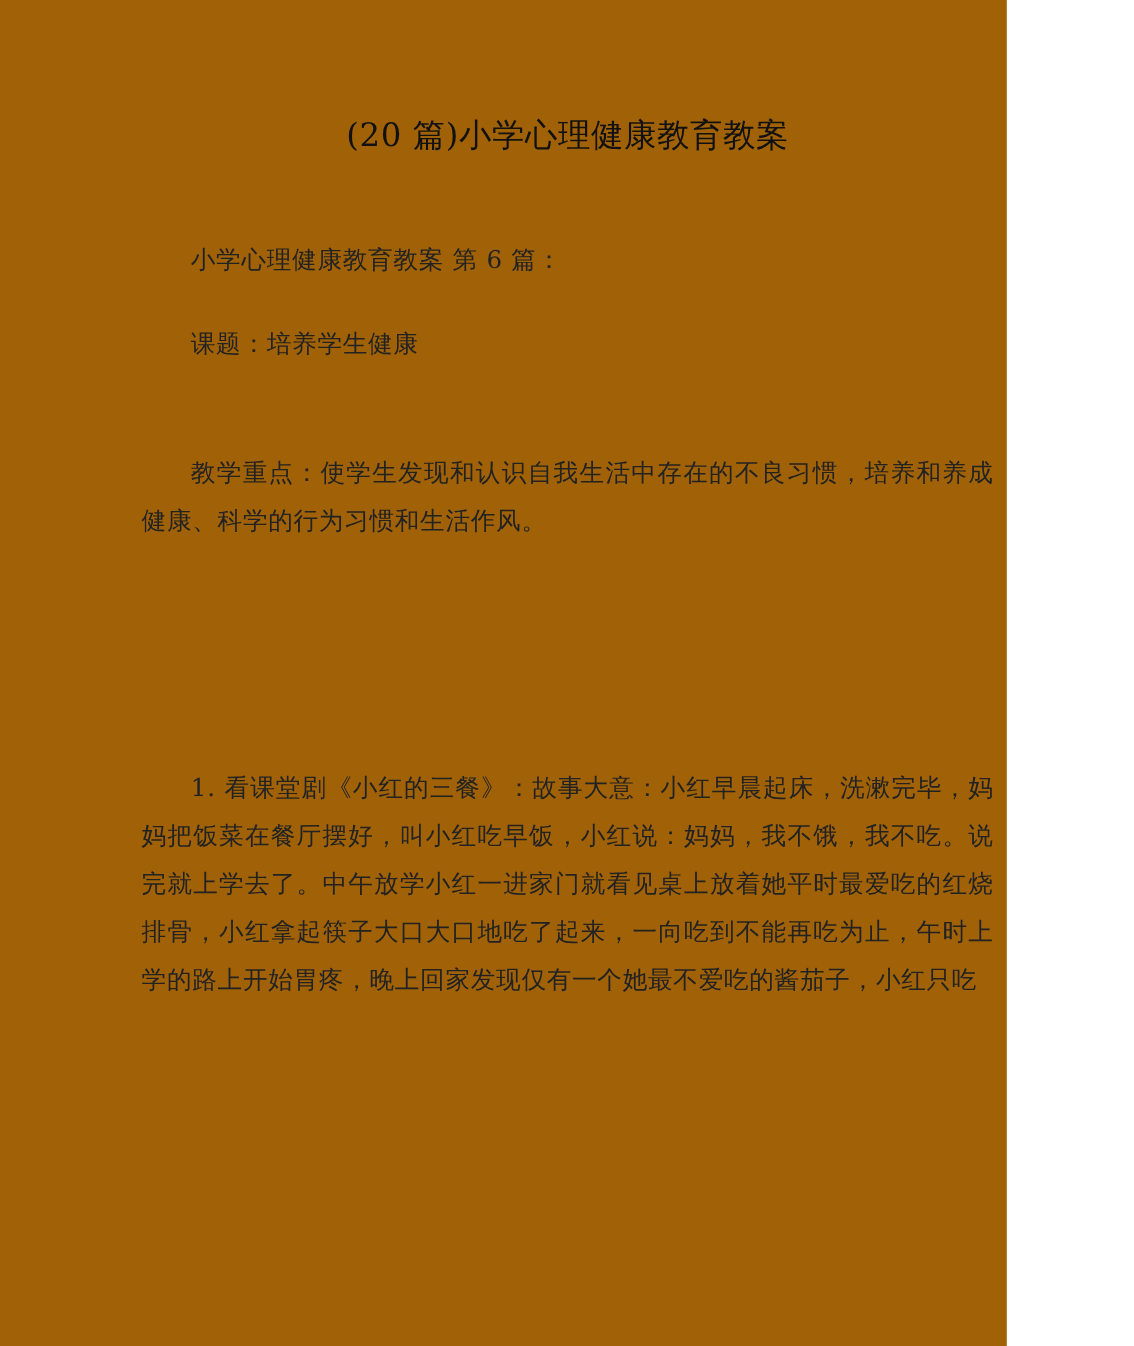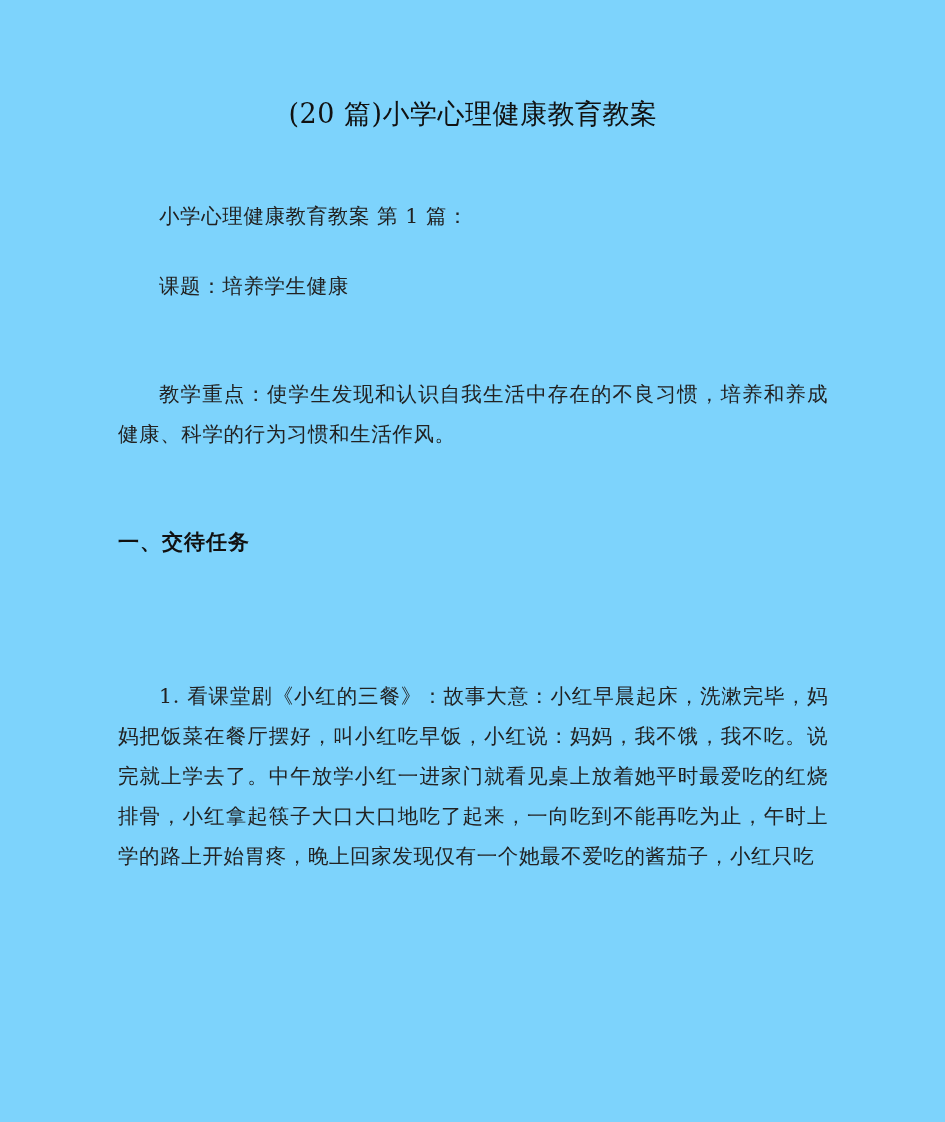--- a/index.html
+++ b/index.html
@@ -12,25 +12,25 @@
     width: 945px;
     height: 1122px;
     overflow: hidden;
     font-family: "DejaVu Serif", "Liberation Serif", serif;
     color: #1c1c1c;
     -webkit-font-smoothing: antialiased;
   }
 
   .page {
     position: relative;
-    width: 945px;
+    width: 839px;
     height: 1122px;
     box-sizing: border-box;
     padding: 0;
-    background: #7dd3fc;
+    background: #a16207;
   }
 
   
   .content {
     position: absolute;
     left: 118px;
     top: 0;
     width: 710px;
   }
 
@@ -87,39 +87,38 @@
 </head>
 <body>
 
 <div class="page">
   <div class="content">
 
     <h1 class="doc-title">(20 篇)小学心理健康教育教案</h1>
 
     <div class="gap-title"></div>
 
-    <p class="para indent-sm">小学心理健康教育教案 第 1 篇：</p>
+    <p class="para indent-sm">小学心理健康教育教案 第 6 篇：</p>
 
     <div class="gap-sm"></div>
 
     <p class="para indent-sm">课题：培养学生健康</p>
 
     <div class="gap-md"></div>
 
 
     <div class="gap-sm"></div>
 
     <p class="para indent">教学重点：使学生发现和认识自我生活中存在的不良习惯，培养和养成健康、科学的行为习惯和生活作风。</p>
 
     <div class="gap-sm"></div>
 
 
     <div class="gap-md"></div>
 
-    <p class="heading">一、交待任务</p>
 
     <div class="gap-md"></div>
 
 
     <div class="gap-md"></div>
 
 
     <div class="gap-md"></div>
 
     <p class="para indent">1. 看课堂剧《小红的三餐》：故事大意：小红早晨起床，洗漱完毕，妈妈把饭菜在餐厅摆好，叫小红吃早饭，小红说：妈妈，我不饿，我不吃。说完就上学去了。中午放学小红一进家门就看见桌上放着她平时最爱吃的红烧排骨，小红拿起筷子大口大口地吃了起来，一向吃到不能再吃为止，午时上学的路上开始胃疼，晚上回家发现仅有一个她最不爱吃的酱茄子，小红只吃</p>

